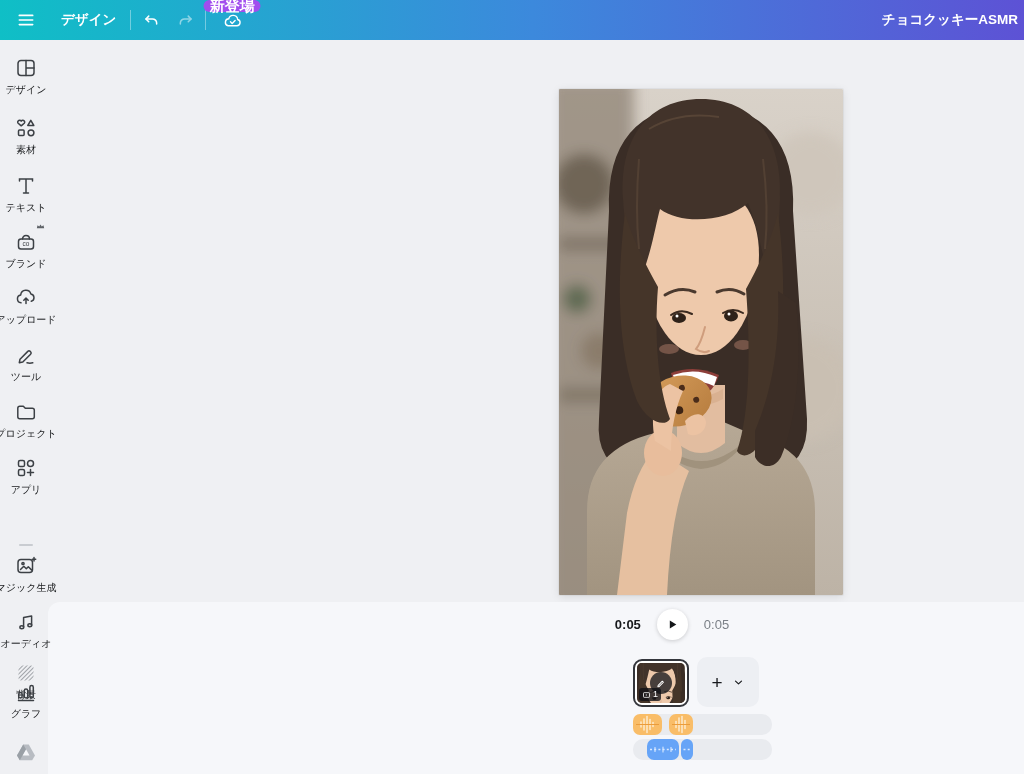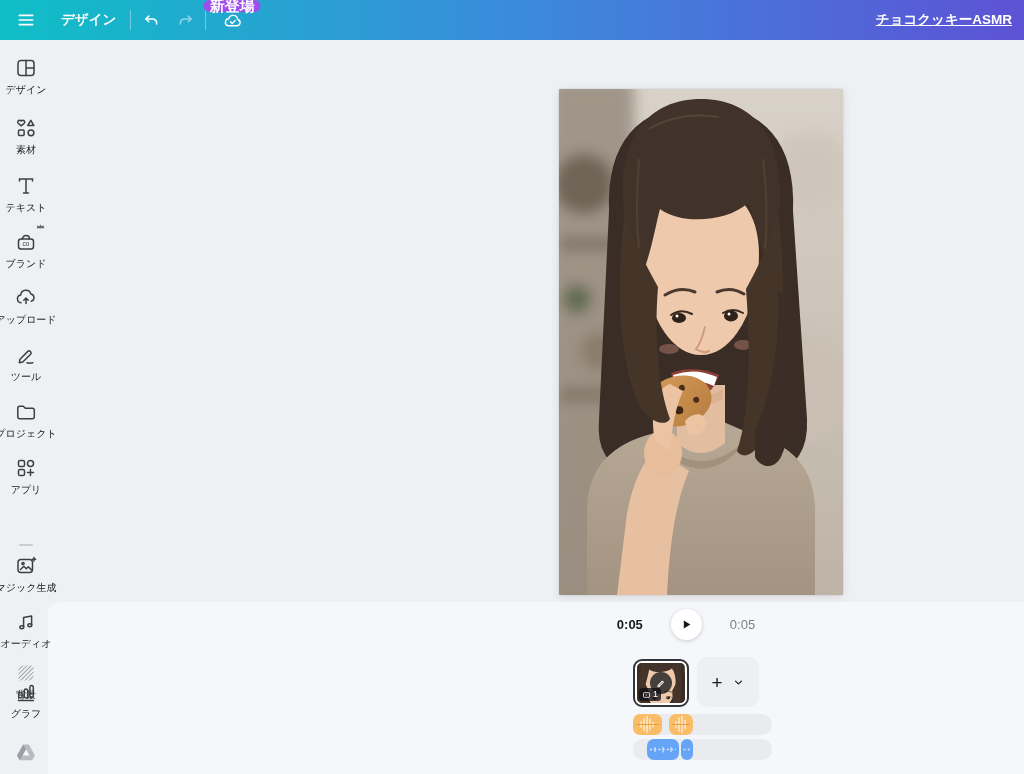--- a/index.html
+++ b/index.html
@@ -23,38 +23,38 @@
     font-size:13.5px;font-weight:700;color:#fff;white-space:nowrap;}
   .tb-burger{padding:0 14px 0 16px;}
   .tb-divider{width:1px;height:20px;background:rgba(255,255,255,.38);margin:0 3px;}
   .tb-iconbtn{display:flex;align-items:center;justify-content:center;width:34px;height:40px;cursor:pointer;}
   .tb-iconbtn.disabled{opacity:.5;cursor:default;}
   .cloud-wrap{position:relative;display:flex;flex-direction:column;align-items:center;width:46px;height:40px;cursor:pointer;}
   .new-badge{position:absolute;top:0;left:50%;transform:translateX(-50%);
     background:var(--new-badge-bg);color:#fff;font-size:15px;font-weight:700;line-height:12px;
     padding:0 6px;border-radius:8px;white-space:nowrap;z-index:2;}
   .cloud-ic{margin-top:11px;}
-  .tb-title{margin-left:auto;padding-right:12px;font-size:13.5px;font-weight:700;color:#fff;white-space:nowrap;text-decoration:underline;}
+  .tb-title{margin-left:auto;padding-right:6px;font-size:13.5px;font-weight:700;color:#fff;white-space:nowrap;}
 
   
   .sidebar{position:absolute;top:40px;left:0;width:52px;height:770px;z-index:3;}
   .side-item{position:absolute;left:0;width:52px;display:flex;flex-direction:column;align-items:center;gap:3px;cursor:pointer;}
   .side-item .lbl{font-size:10px;color:#191b1d;white-space:nowrap;}
   .side-item svg{display:block;}
   .side-divider{position:absolute;left:19px;width:14px;height:2px;border-radius:1px;background:#c9ccd1;}
   .brand-crown{position:absolute;top:-9px;right:6px;}
 
   
   .page{position:absolute;left:559px;top:89px;width:284px;height:506px;background:#fff;
     border-radius:1px;box-shadow:0 0 0 1px rgba(0,0,0,.04),0 2px 10px rgba(0,0,0,.10);overflow:hidden;cursor:pointer;}
   .page svg{display:block;width:284px;height:506px;}
 
   
   .tl-panel{position:absolute;left:48px;top:602px;width:976px;height:172px;background:#f6f7fa;border-top-left-radius:12px;}
-  .time-row{position:absolute;left:596px;top:608px;width:180px;height:32px;display:flex;align-items:center;justify-content:center;gap:28px;}
+  .time-row{position:absolute;left:582px;top:608px;width:180px;height:32px;display:flex;align-items:center;justify-content:center;gap:16px;}
   .t-elapsed{font-size:13px;font-weight:700;color:#17191c;}
   .t-duration{font-size:13px;font-weight:400;color:#7b8087;}
   .play-btn{width:31px;height:31px;border-radius:50%;background:#fff;box-shadow:0 1px 4px rgba(0,0,0,.18);
     display:flex;align-items:center;justify-content:center;cursor:pointer;}
 
   .clip-thumb{position:absolute;left:633px;top:659px;width:56px;height:48px;border:2px solid #34363c;border-radius:9px;
     background:#fff;padding:2px;cursor:pointer;}
   .clip-thumb .inner{position:relative;width:100%;height:100%;border-radius:5px;overflow:hidden;background:#c9bfb2;}
   .clip-thumb svg.mini{position:absolute;inset:0;width:100%;height:100%;}
   .pencil-overlay{position:absolute;left:50%;top:50%;transform:translate(-50%,-50%);width:22px;height:22px;border-radius:50%;

